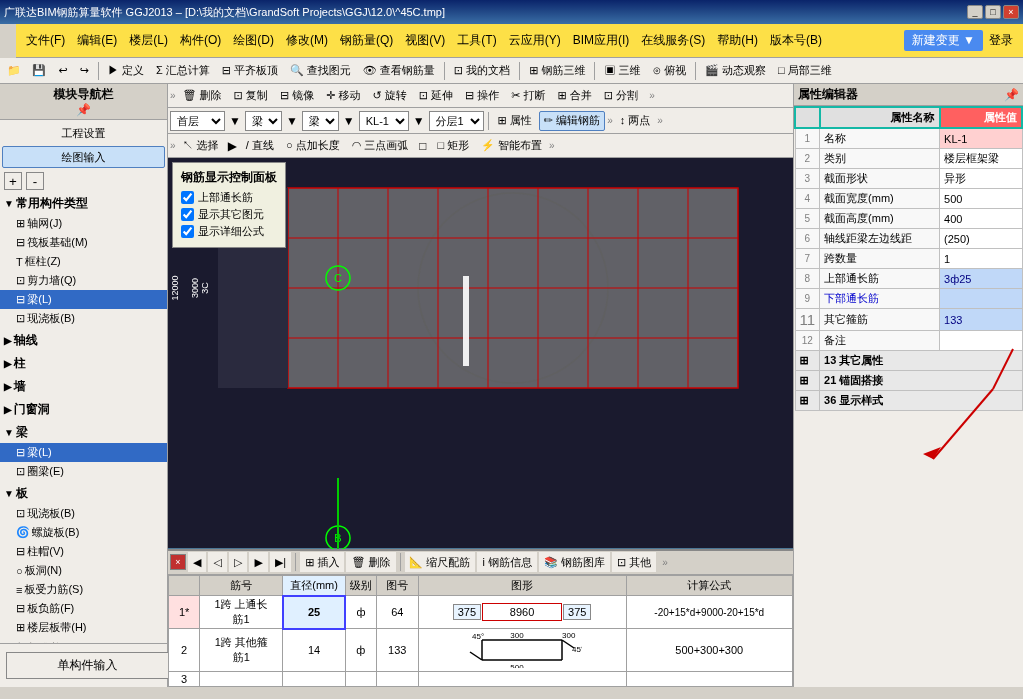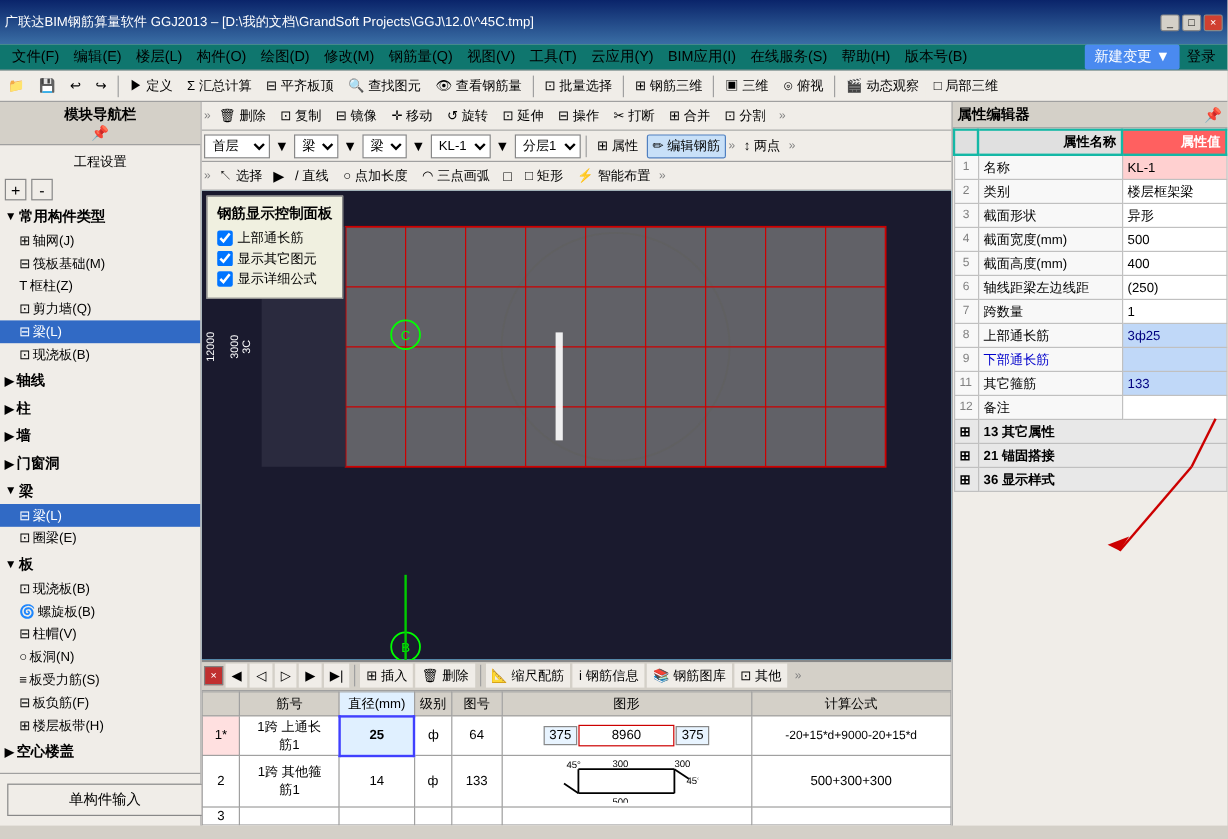--- a/index.html
+++ b/index.html
@@ -1,26 +1,26 @@
 <!DOCTYPE html>
 <html><head>
   <meta charset="utf-8">
   <style>
     * { margin: 0; padding: 0; box-sizing: border-box; }
     body { width: 1023px; height: 699px; overflow: hidden; font-family: 'SimSun', '宋体', sans-serif; font-size: 12px; background: #d4d0c8; }
 
     
-    .title-bar { background: linear-gradient(to bottom, #0a246a, #3a6ea5); color: white; height: 37px; display: flex; align-items: center; padding: 0 4px; justify-content: space-between; }
+    .title-bar { background: linear-gradient(to bottom, #0a246a, #3a6ea5); color: white; height: 24px; display: flex; align-items: center; padding: 0 4px; justify-content: space-between; }
     .title-text { font-size: 11px; white-space: nowrap; overflow: hidden; }
     .win-buttons { display: flex; gap: 2px; }
     .win-btn { width: 16px; height: 14px; border: 1px solid #888; border-radius: 2px; display: flex; align-items: center; justify-content: center; font-size: 9px; cursor: pointer; background: #d4d0c8; color: #000; }
     .win-btn.close { background: #d04030; color: white; }
 
     
-    .menu-bar { background: #0f766e; height: 22px; display: flex; align-items: center; padding: 0 4px; border-bottom: 1px solid #a0a0a0; }
+    .menu-bar { background: #fde047; height: 34px; display: flex; align-items: center; padding: 0 4px; border-bottom: 1px solid #a0a0a0; margin-left: 16px; }
     .menu-item { padding: 2px 6px; font-size: 12px; cursor: pointer; white-space: nowrap; }
     .toolbar-btn { height: 22px; padding: 0 4px; background: #f0ede8; border: 1px solid transparent; border-radius: 2px; cursor: pointer; font-size: 11px; display: flex; align-items: center; gap: 2px; white-space: nowrap; }
     .toolbar-sep { width: 1px; height: 18px; background: #a0a0a0; margin: 0 2px; }
 
     
     .toolbar2 { background: #f0ede8; height: 26px; display: flex; align-items: center; padding: 0 2px; border-bottom: 1px solid #a0a0a0; gap: 2px; }
 
     
     .main-layout { display: flex; height: calc(699px - 22px - 22px - 26px - 26px); }
 
@@ -126,40 +126,43 @@
   <button class="toolbar-btn">💾</button>
   <button class="toolbar-btn">↩</button>
   <button class="toolbar-btn">↪</button>
   <div class="toolbar-sep"></div>
   <button class="toolbar-btn">▶ 定义</button>
   <button class="toolbar-btn">Σ 汇总计算</button>
   <button class="toolbar-btn">⊟ 平齐板顶</button>
   <button class="toolbar-btn">🔍 查找图元</button>
   <button class="toolbar-btn">👁 查看钢筋量</button>
   <div class="toolbar-sep"></div>
-  <button class="toolbar-btn">⊡ 批量选择</button>
+  <button class="toolbar-btn">⊡ 我的文档</button>
   <div class="toolbar-sep"></div>
   <button class="toolbar-btn">⊞ 钢筋三维</button>
   <div class="toolbar-sep"></div>
   <button class="toolbar-btn">▣ 三维</button>
   <button class="toolbar-btn">⊙ 俯视</button>
   <div class="toolbar-sep"></div>
   <button class="toolbar-btn">🎬 动态观察</button>
   <button class="toolbar-btn">□ 局部三维</button>
 </div>
 
 <div class="main-layout">
 
   <div class="left-panel">
     <div class="panel-header">
       <span class="panel-title">模块导航栏</span>
       <span style="cursor:pointer;">📌</span>
     </div>
     <div style="display:flex; gap:2px; padding:2px;">
       <button class="toolbar-btn" style="flex:1; justify-content:center;">工程设置</button>
+    </div>
+    <div style="display:flex; gap:2px; padding:0 2px 2px;">
+      <button class="toolbar-btn" style="flex:1; justify-content:center; background:#c8e0f8; border-color:#5080c0;">绘图输入</button>
     </div>
     <div style="display:flex; gap:4px; padding:2px 4px; align-items:center;">
       <button style="width:18px;height:18px;cursor:pointer;border:1px solid #888;background:#f0ede8;">+</button>
       <button style="width:18px;height:18px;cursor:pointer;border:1px solid #888;background:#f0ede8;">-</button>
     </div>
     <div class="scrollable" style="flex:1; overflow-y:auto;">
 
       <div class="nav-group">
         <div class="nav-group-header">
           <span class="tree-icon">▼</span>
@@ -547,21 +550,21 @@
             <td class="name-col" style="font-size:10px; color:#808080; text-align:center;">8</td>
             <td class="name-col">上部通长筋</td>
             <td class="blue-val">3ф25</td>
           </tr>
           <tr>
             <td class="name-col" style="font-size:10px; color:#808080; text-align:center;">9</td>
             <td class="name-col" style="color:#0000cc;">下部通长筋</td>
             <td class="blue-val"></td>
           </tr>
           <tr>
-            <td class="name-col" style="font-size:10px; color:#808080; text-align:left;">11</td>
+            <td class="name-col" style="font-size:15px; color:#808080; text-align:left;">11</td>
             <td class="name-col">其它箍筋</td>
             <td class="blue-val">133</td>
           </tr>
           <tr>
             <td class="name-col" style="font-size:10px; color:#808080; text-align:center;">12</td>
             <td class="name-col">备注</td>
             <td class="value-col"></td>
           </tr>
           <tr class="group-row">
             <td>⊞</td>

